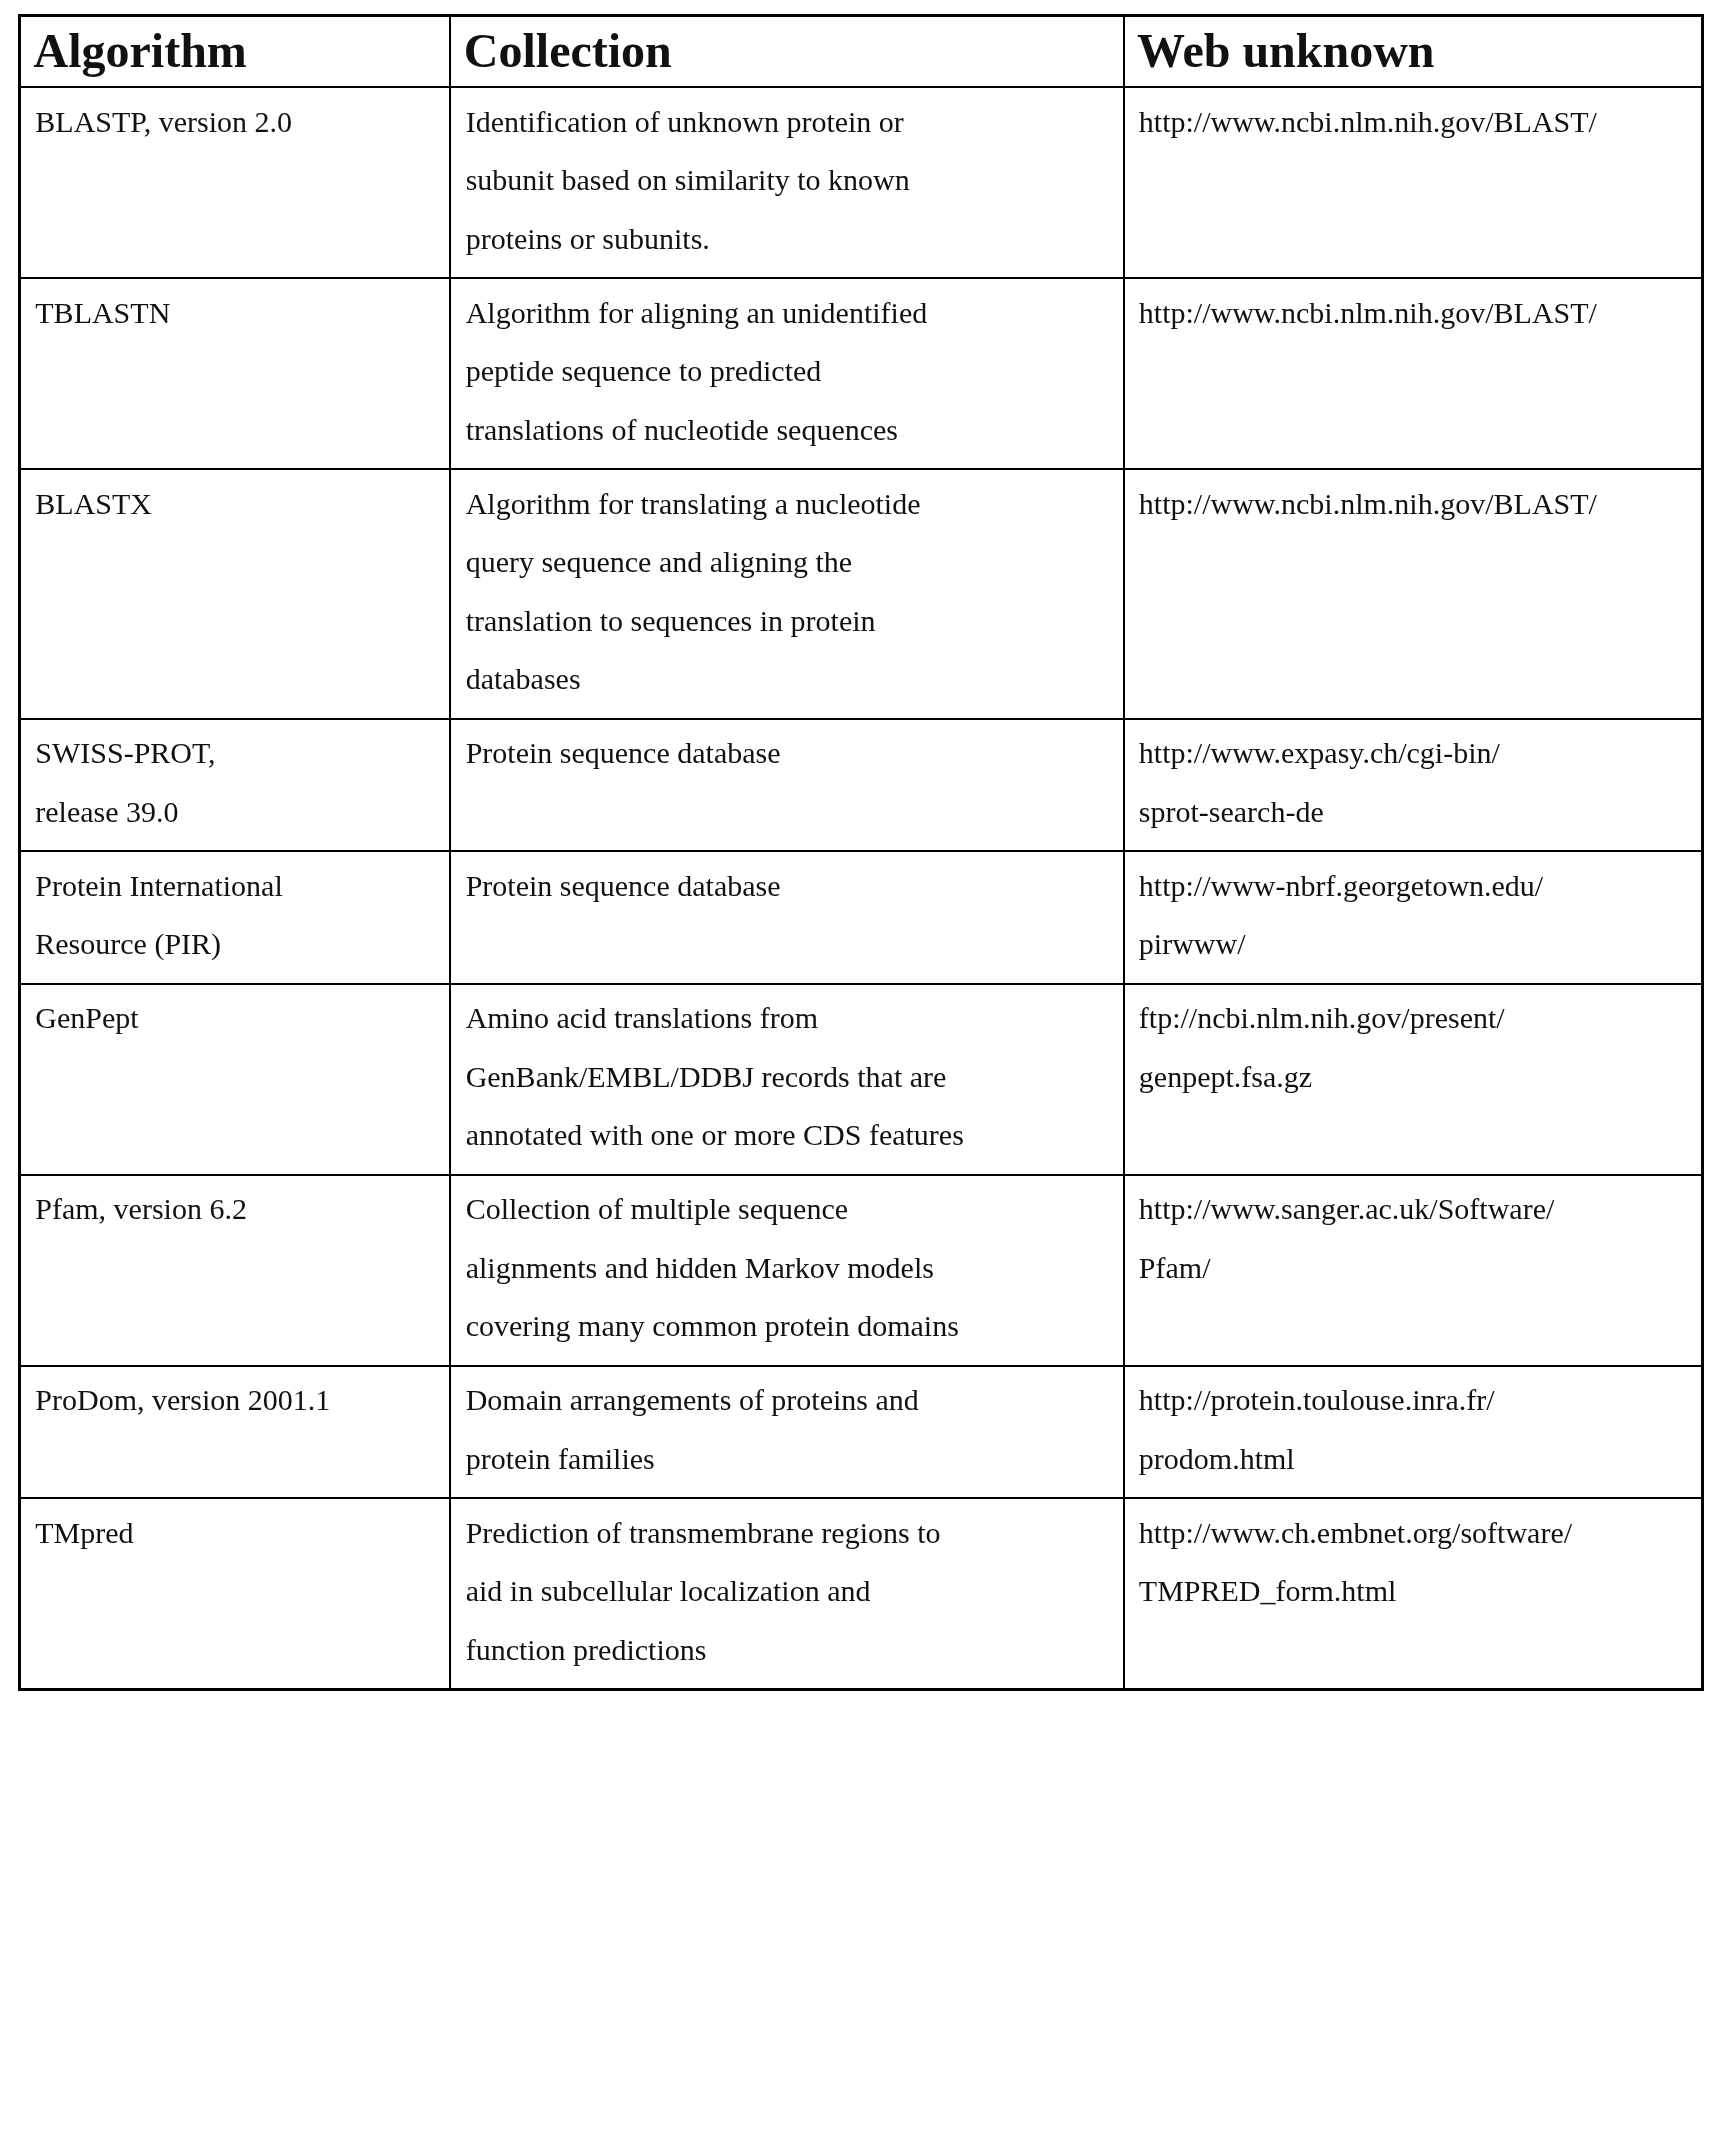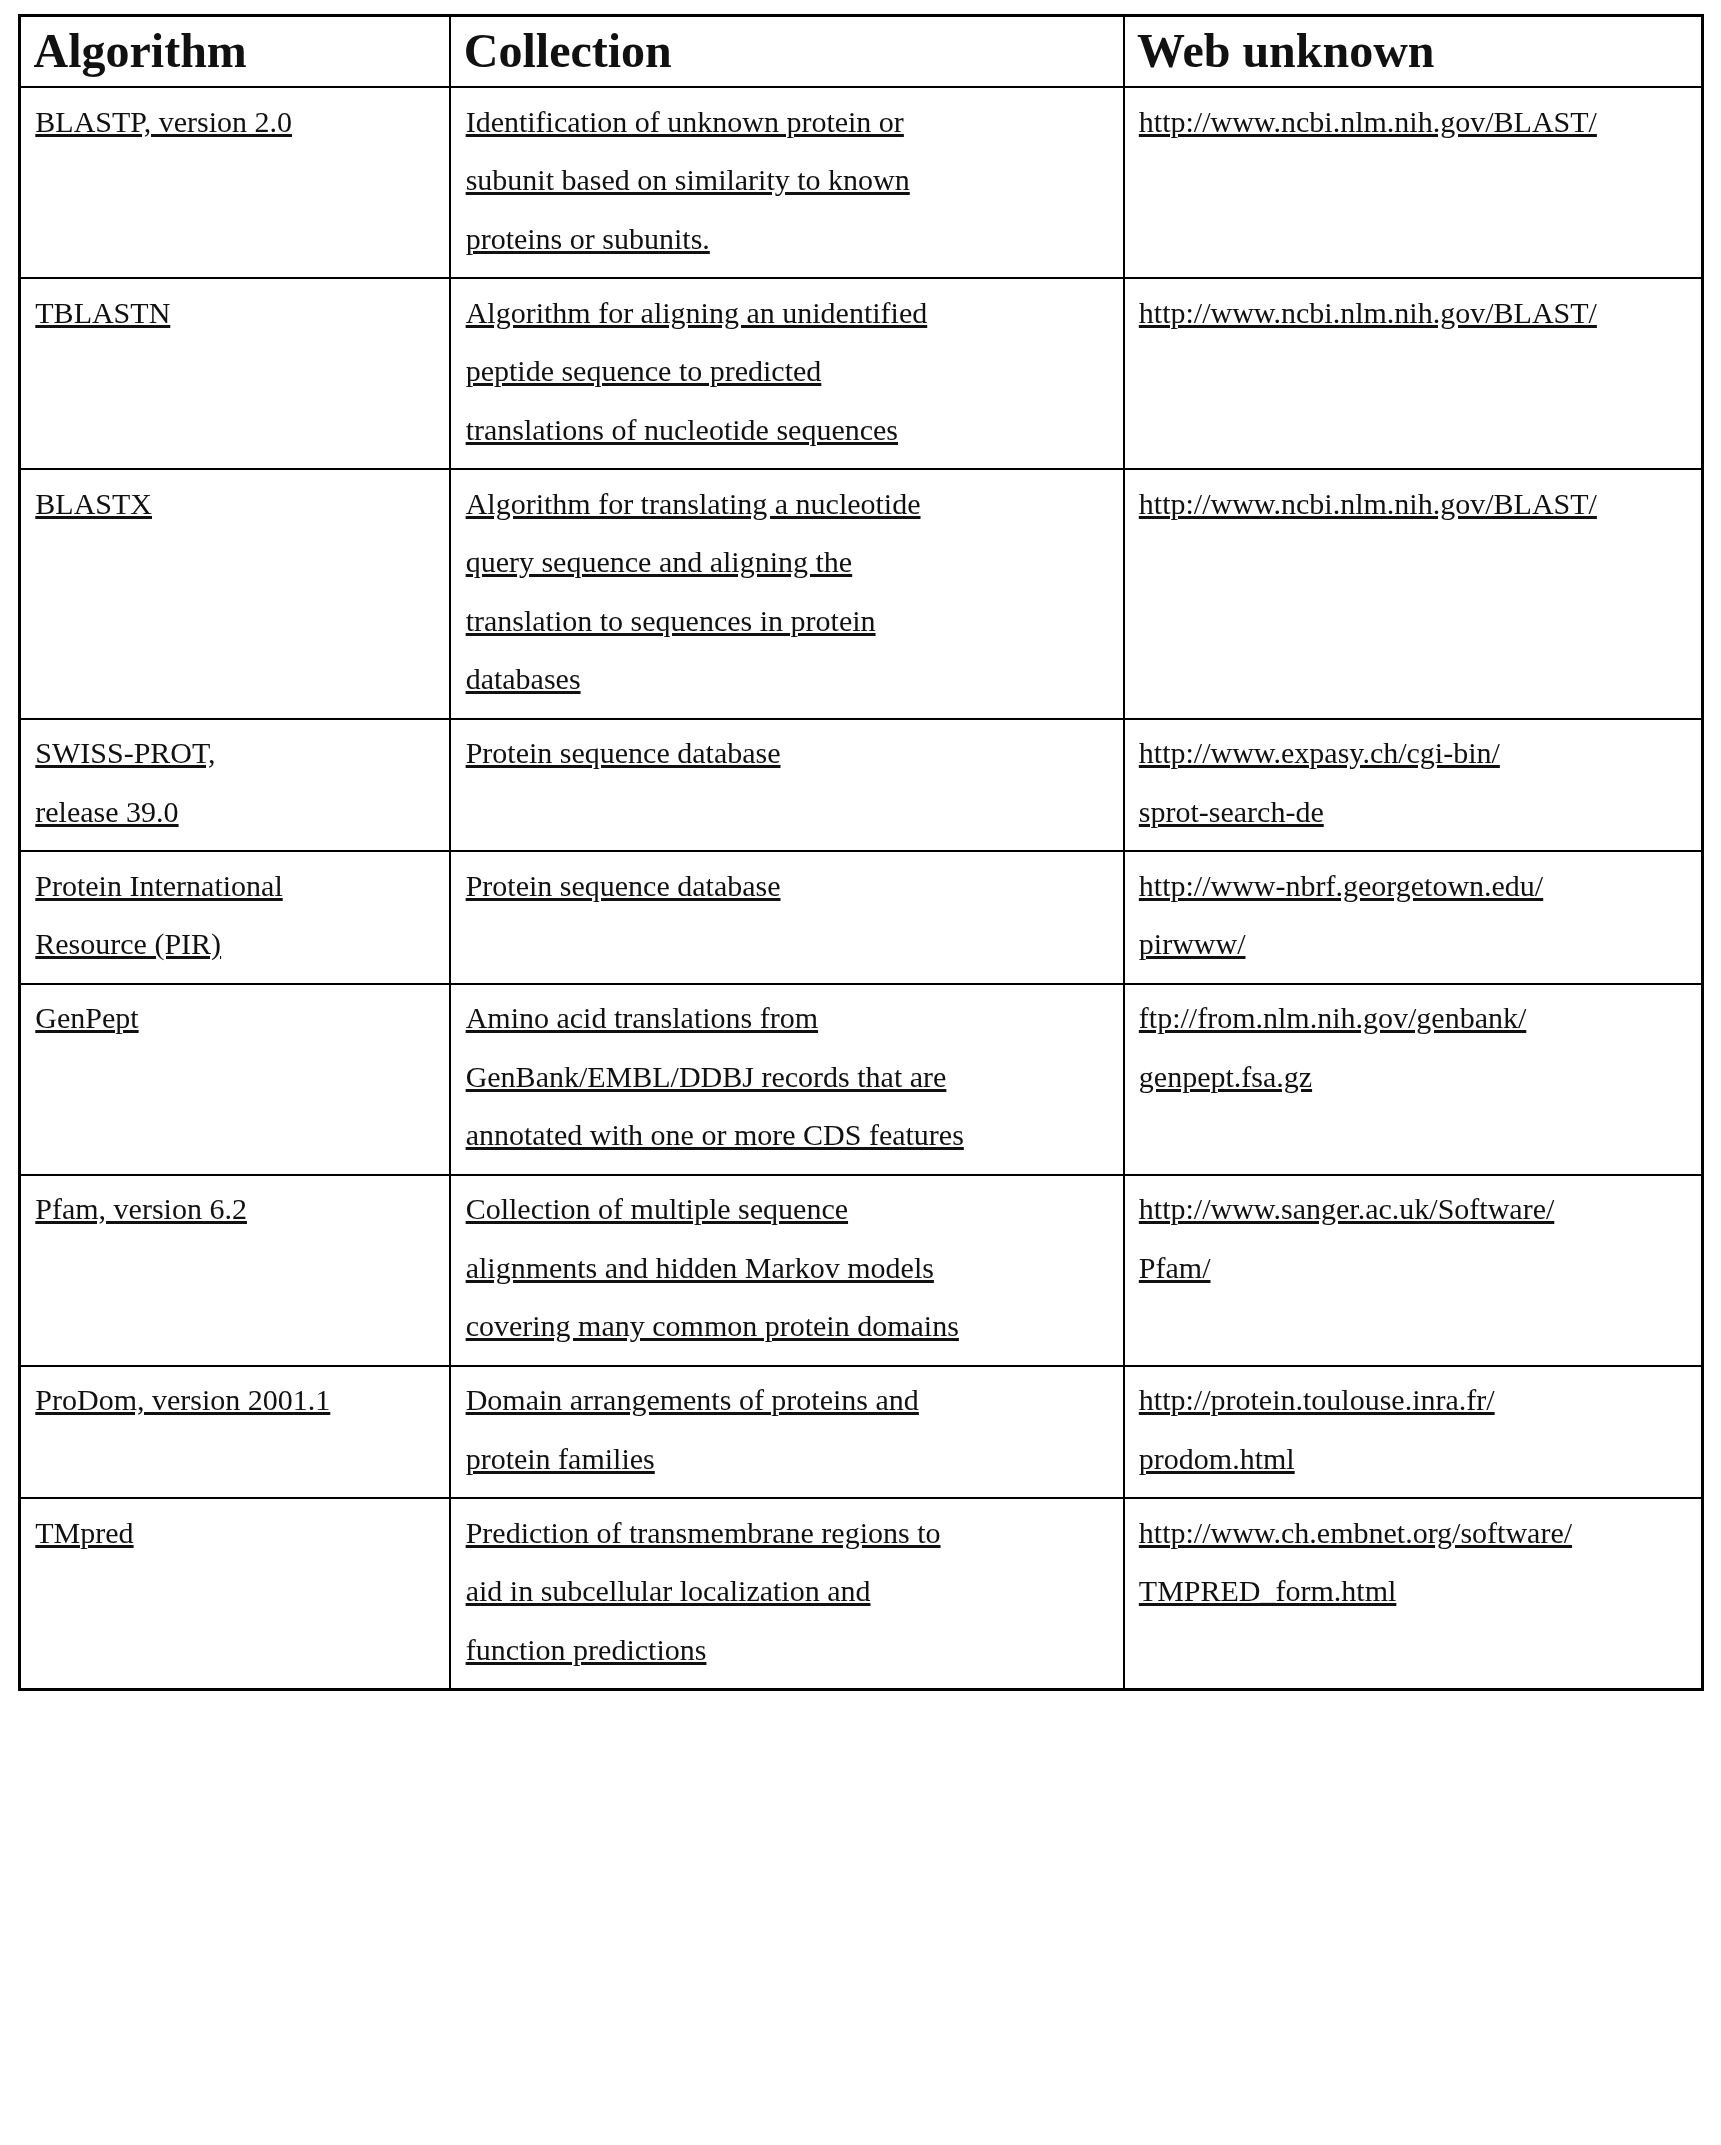--- a/index.html
+++ b/index.html
@@ -31,21 +31,20 @@
     font-weight: bold;
     line-height: 1.25;
     padding: 3.6px 12.5px 5.3px 12.5px;
   }
   td {
     font-size: 30px;
     line-height: 1.95;
     padding: 4.5px 14.3px 9px 14.3px;
     white-space: pre-line;
     overflow-wrap: break-word;
-    text-decoration: underline;
   }
 </style>
 </head>
 <body>
 
 <table class="doc-table">
   <colgroup>
     <col class="col-algorithm">
     <col class="col-description">
     <col class="col-web">
@@ -92,21 +91,21 @@
 Resource (PIR)</td>
       <td>Protein sequence database</td>
       <td>http://www-nbrf.georgetown.edu/
 pirwww/</td>
     </tr>
     <tr>
       <td>GenPept</td>
       <td>Amino acid translations from
 GenBank/EMBL/DDBJ records that are
 annotated with one or more CDS features</td>
-      <td>ftp://from.nlm.nih.gov/genbank/
+      <td>ftp://ncbi.nlm.nih.gov/present/
 genpept.fsa.gz</td>
     </tr>
     <tr>
       <td>Pfam, version 6.2</td>
       <td>Collection of multiple sequence
 alignments and hidden Markov models
 covering many common protein domains</td>
       <td>http://www.sanger.ac.uk/Software/
 Pfam/</td>
     </tr>

